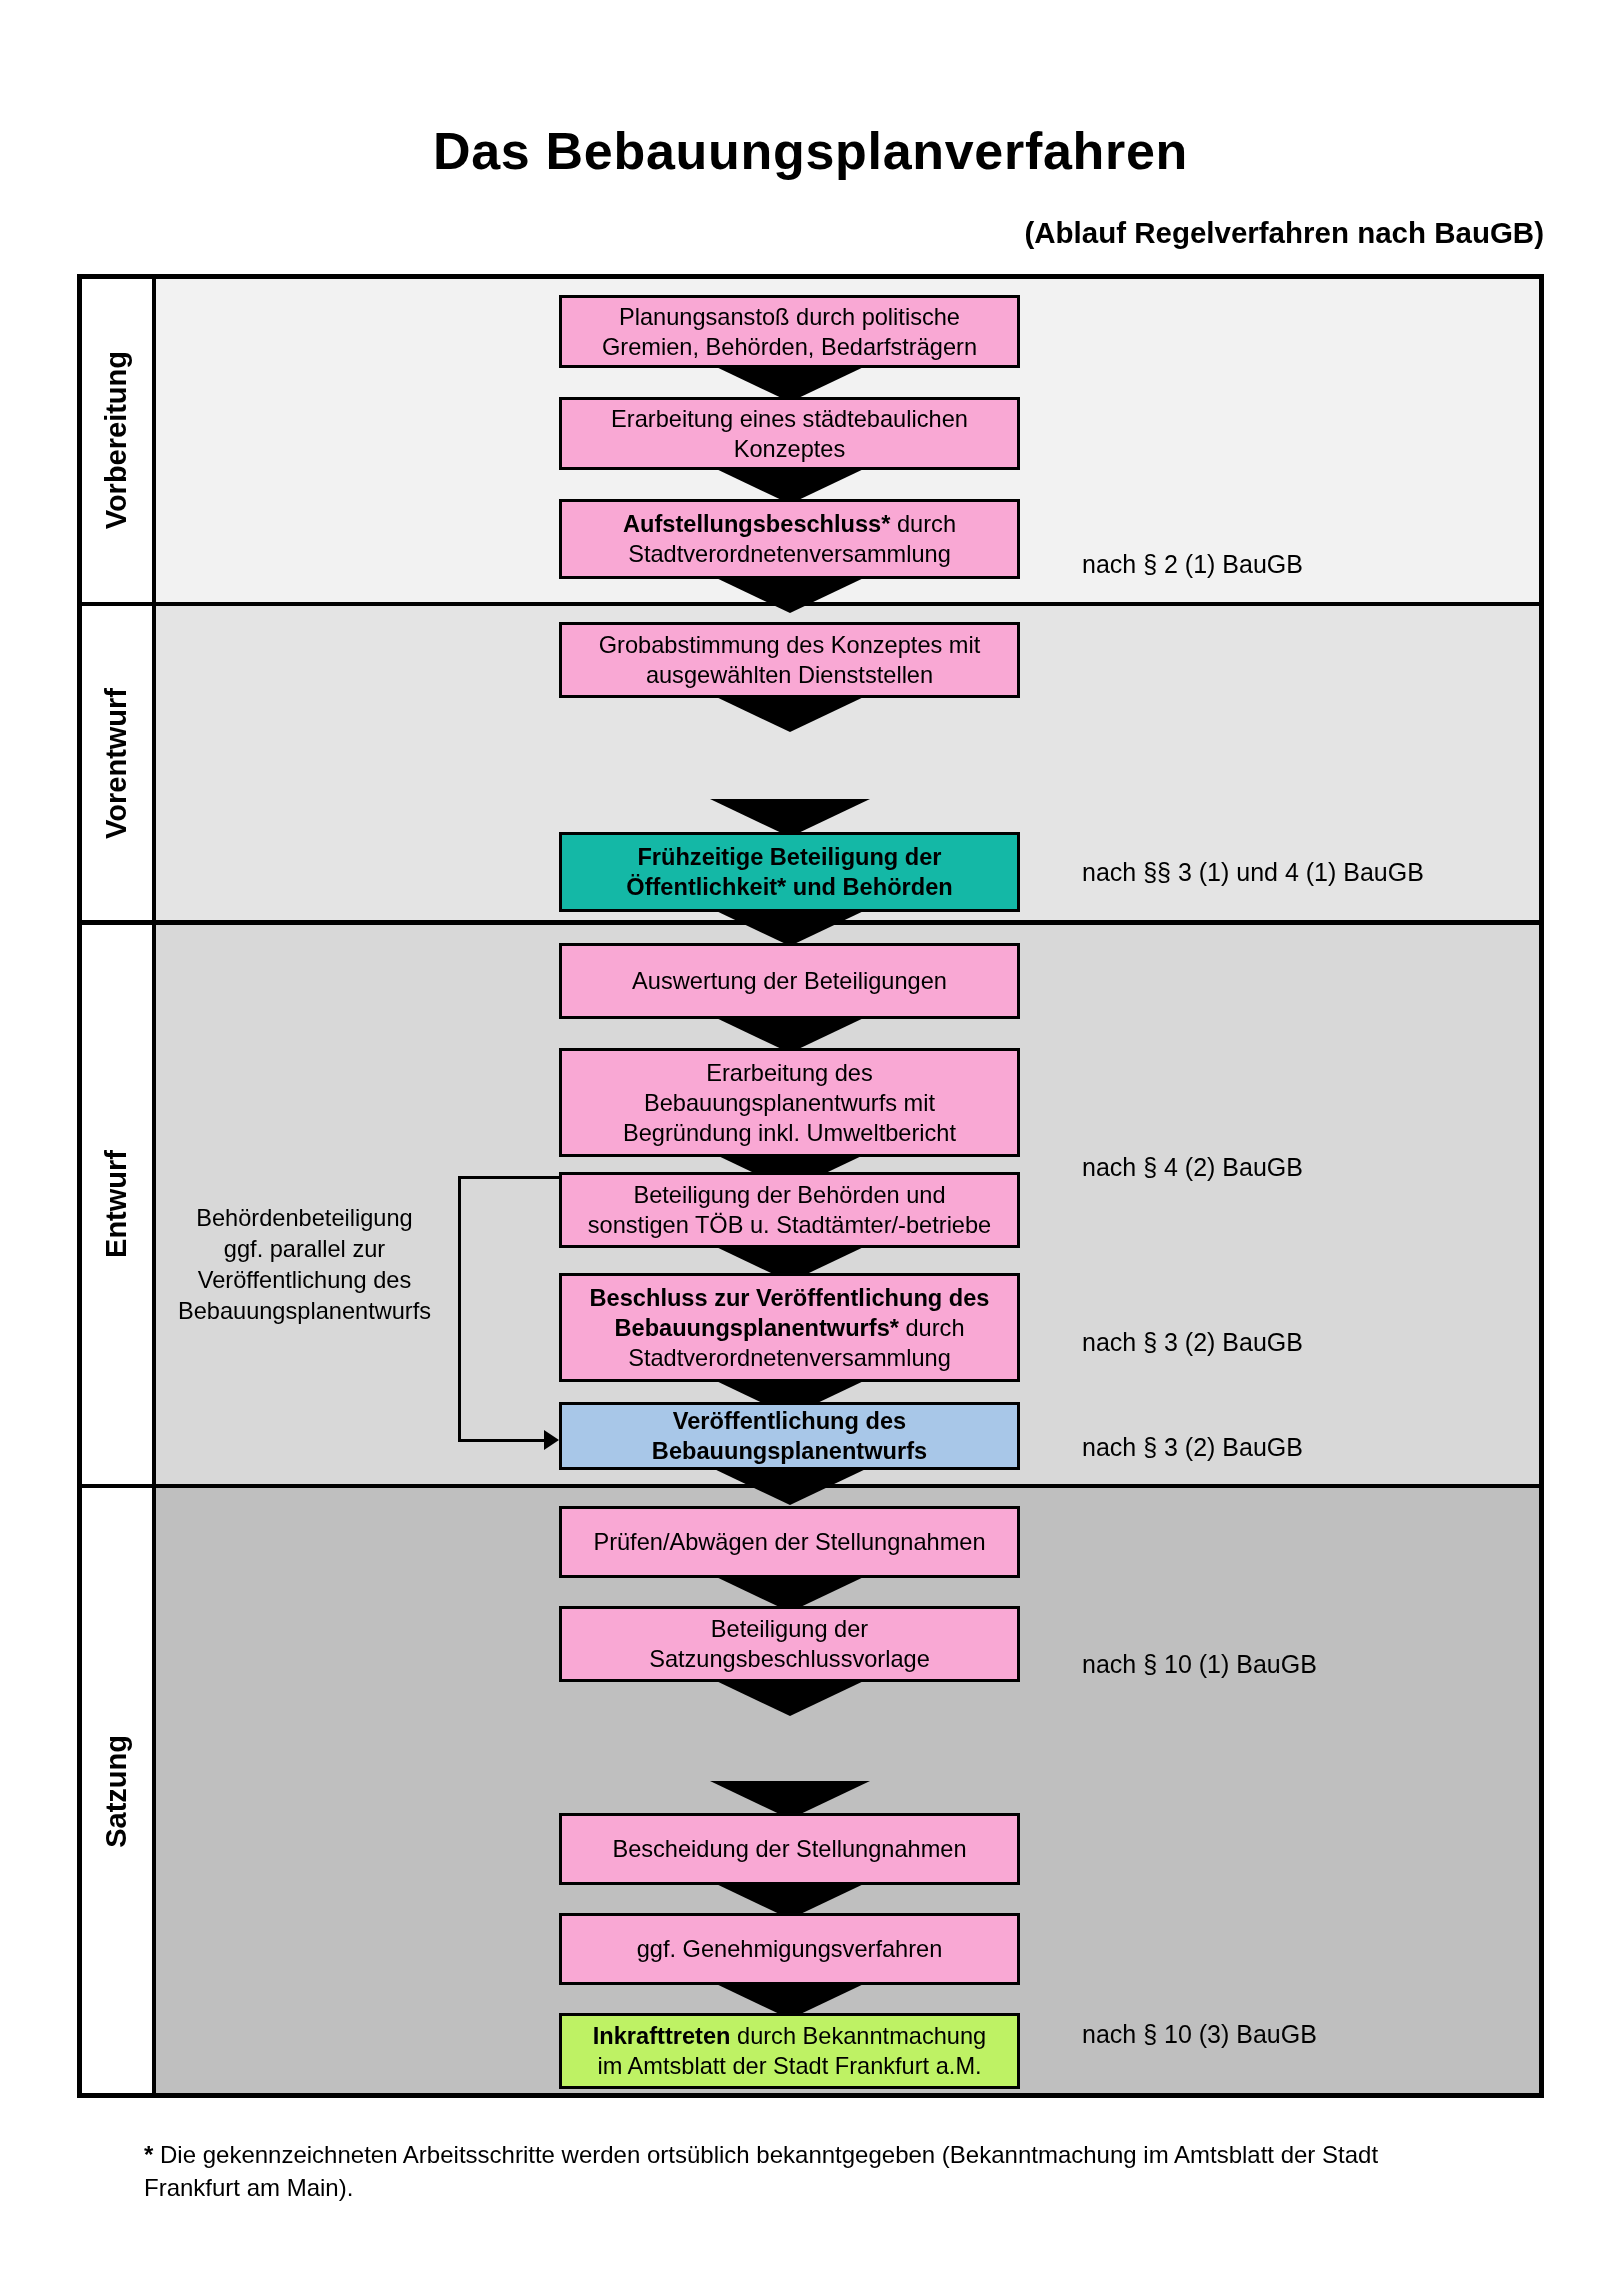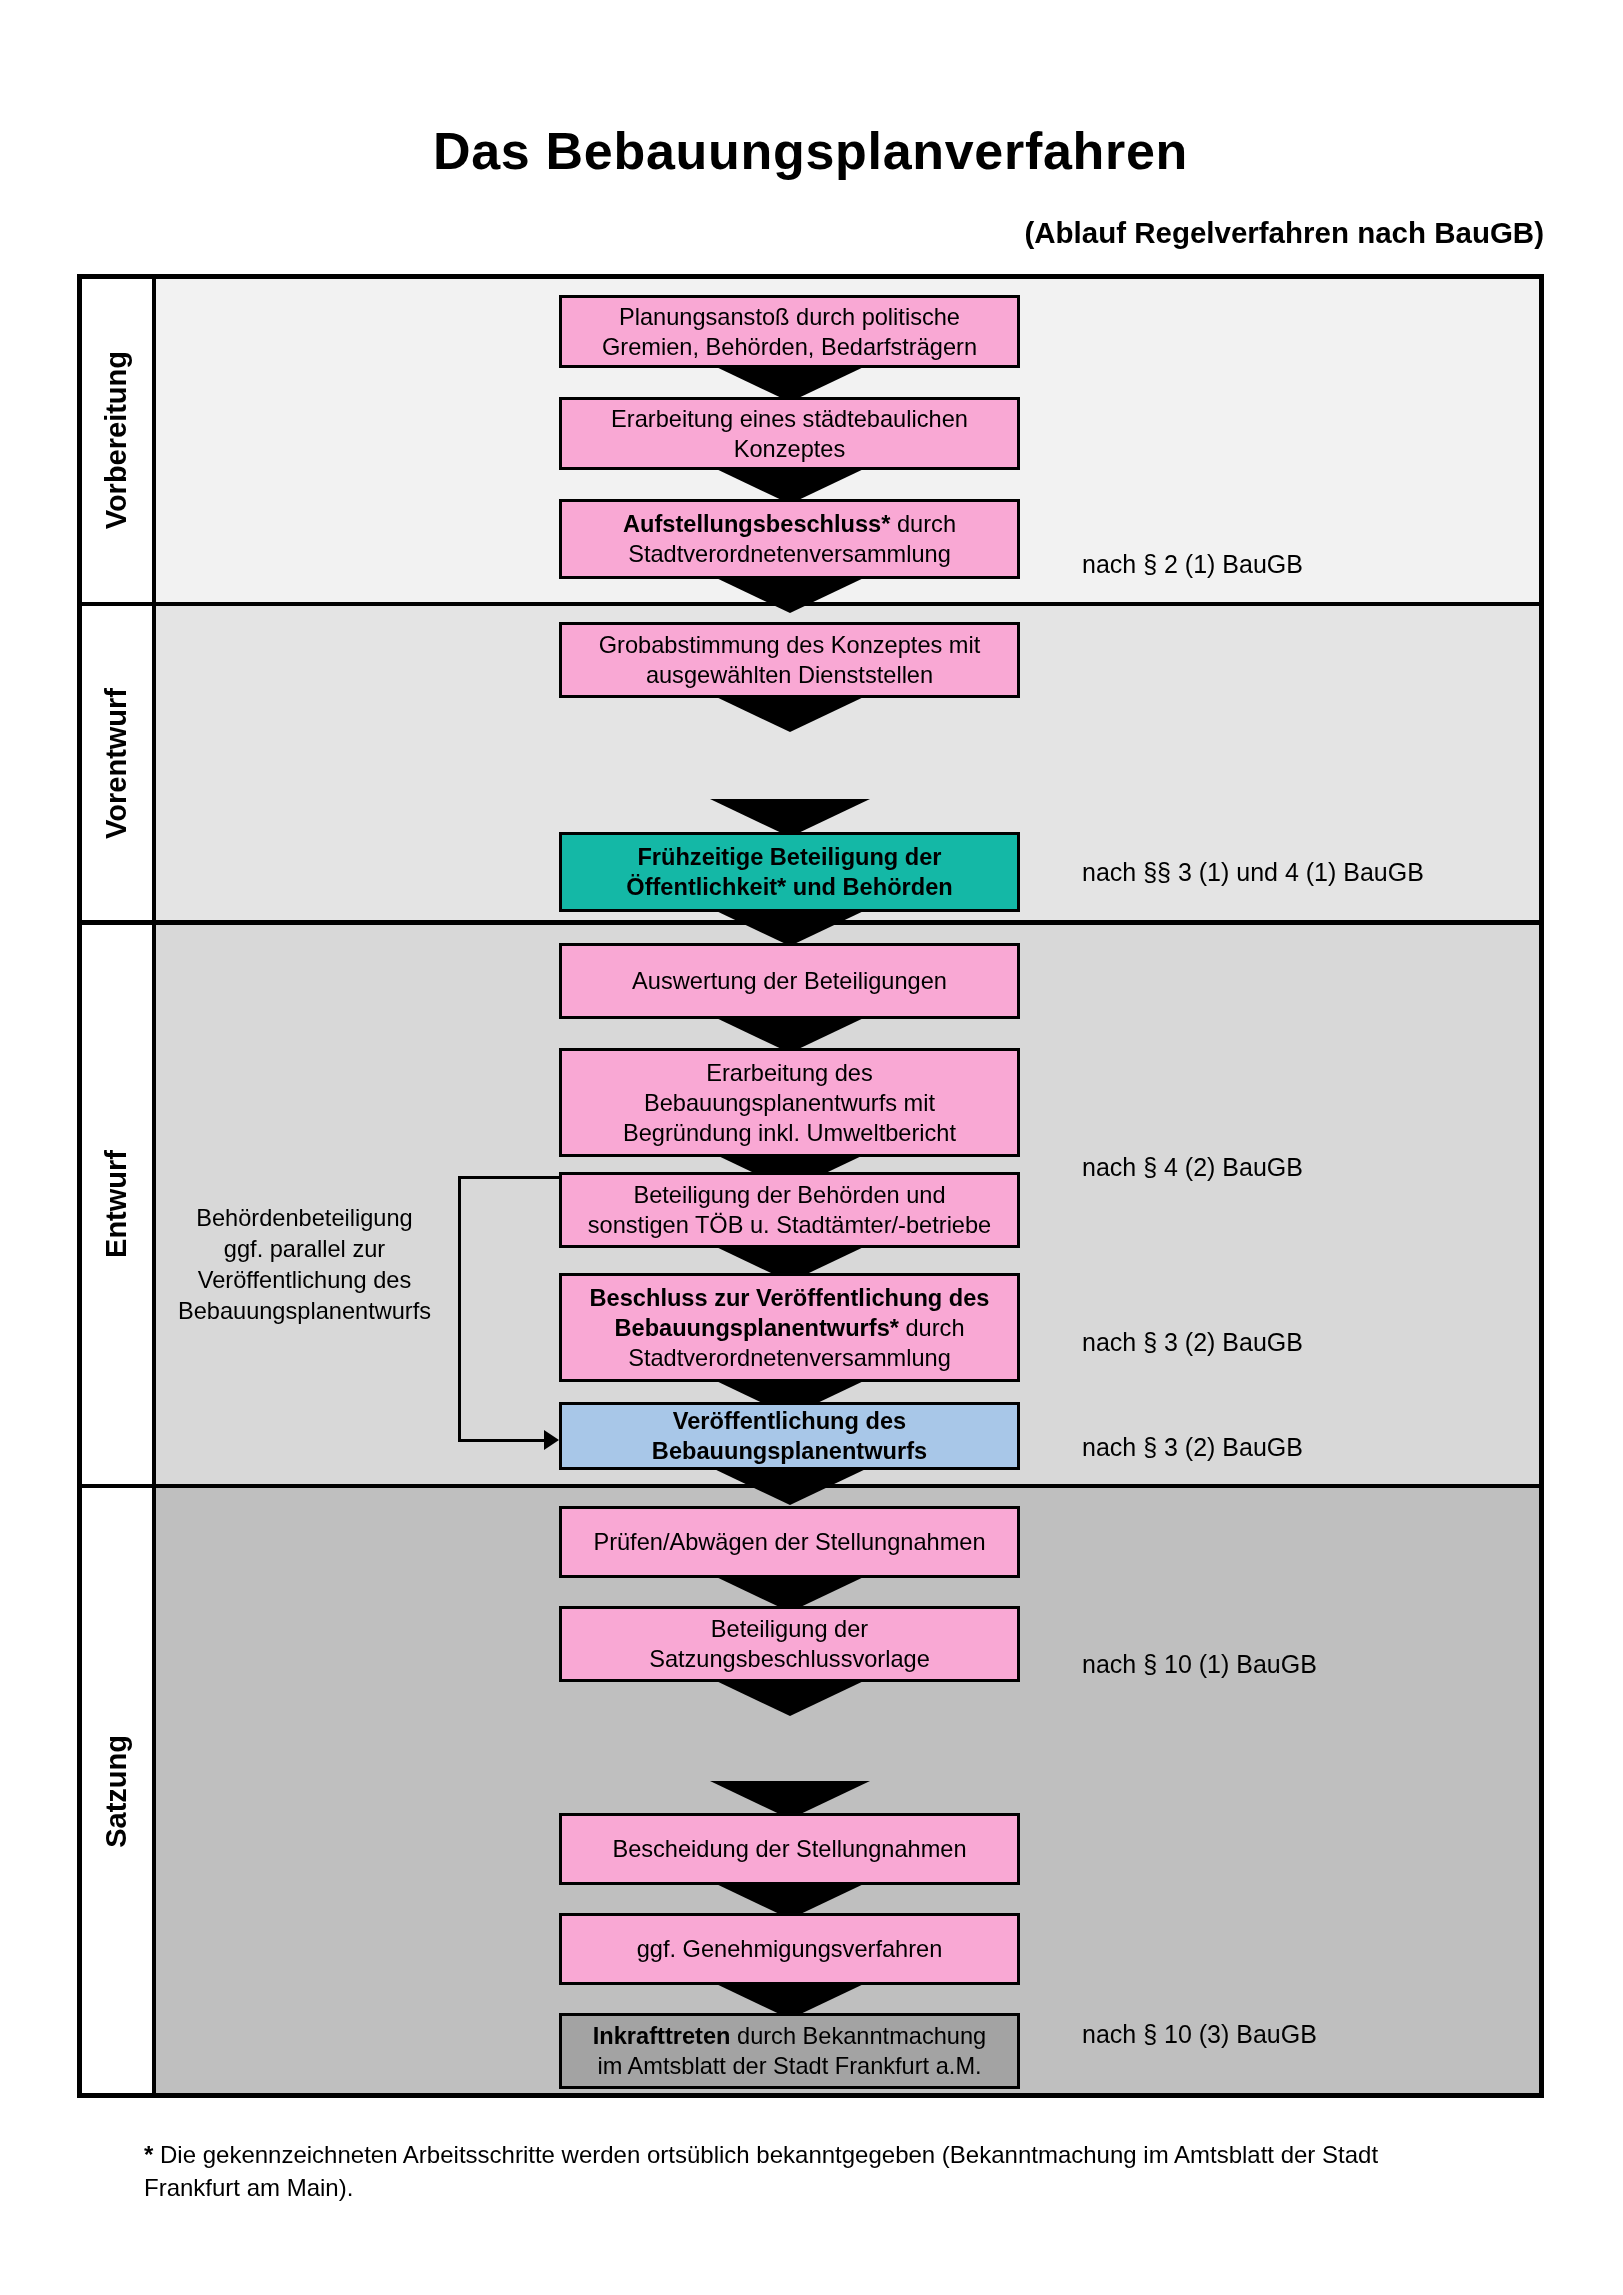--- a/index.html
+++ b/index.html
@@ -168,21 +168,21 @@
       <div class="down-arrow" style="left: 633px; top: 1507px;"></div>
       <div class="legal-ref" style="top: 1376px;">nach § 10 (1) BauGB</div>
       <div class="flow-box" style="top: 1539px; height: 72px;">
         <div><span style="font-weight: normal;">Bescheidung der Stellungnahmen</span></div>
       </div>
       <div class="down-arrow" style="left: 633px; top: 1607px;"></div>
       <div class="flow-box" style="top: 1639px; height: 72px;">
         <div><span style="font-weight: normal;">ggf. Genehmigungsverfahren</span></div>
       </div>
       <div class="down-arrow" style="left: 633px; top: 1707px;"></div>
-      <div class="flow-box blue" style="top: 1739px; height: 76px; background: #a3a3a3;">
+      <div class="flow-box blue" style="top: 1739px; height: 76px; background: #bef264;">
         <div><span style="font-weight: bold;">Inkrafttreten</span><span style="font-weight: normal;"> durch Bekanntmachung</span></div>
         <div><span style="font-weight: normal;">im Amtsblatt der Stadt Frankfurt a.M.</span></div>
       </div>
       <div class="legal-ref" style="top: 1746px;">nach § 10 (3) BauGB</div>
     </div>
 </div>
 
 <div class="footnote">
   <span class="star">*</span><span> Die gekennzeichneten Arbeitsschritte werden ortsüblich bekanntgegeben (Bekanntmachung im Amtsblatt  der Stadt</span><br>
   <span>Frankfurt am Main).</span>

